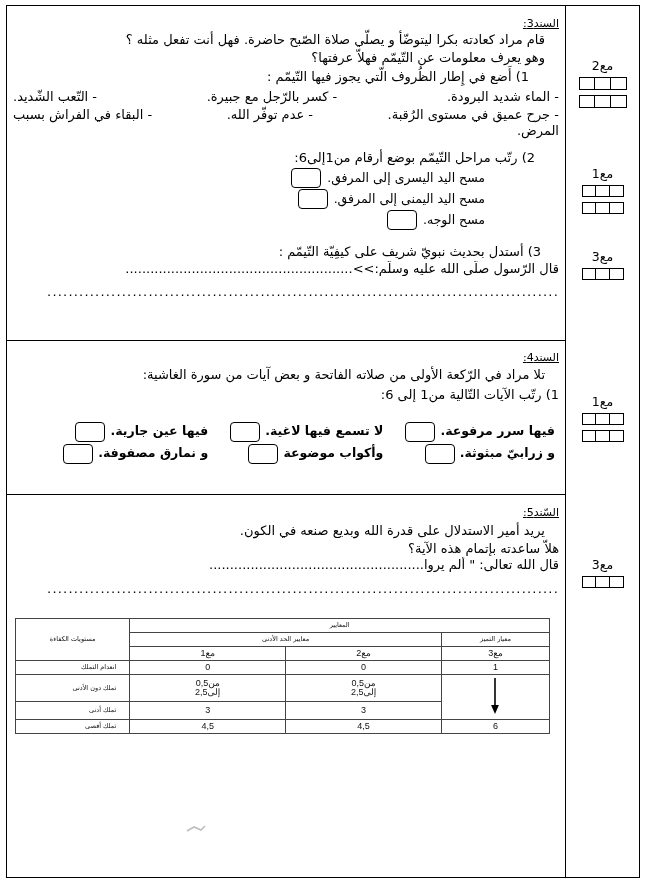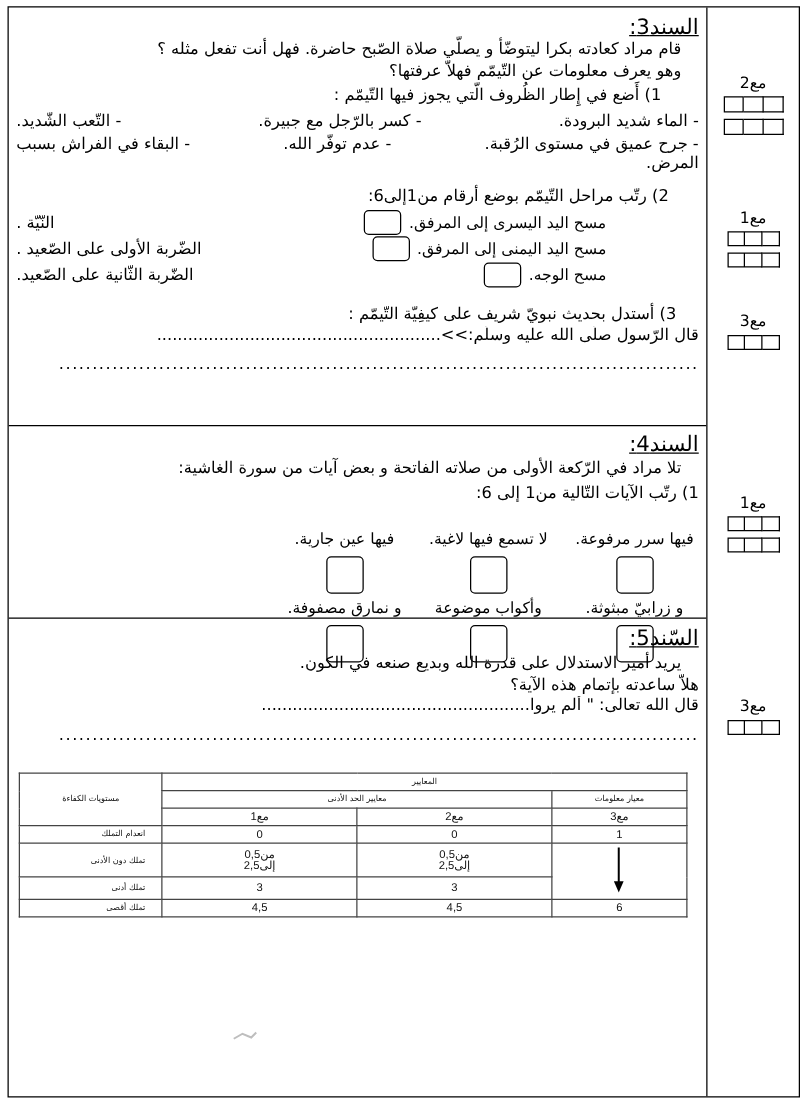--- a/index.html
+++ b/index.html
@@ -83,21 +83,21 @@
     text-align: right;
     box-sizing: border-box;
   }
   .sep {
     position: absolute;
     left: 0;
     right: 0;
     border-top: 1px solid #000;
   }
   .heading {
-    font-size: 17px;
+    font-size: 11px;
     text-decoration: underline;
     display: inline-block;
     line-height: 16px;
   }
   .ln {
     font-size: 13px;
     line-height: 17.5px;
     white-space: nowrap;
   }
   .indent { padding-right: 14px; }
@@ -140,23 +140,23 @@
     justify-content: flex-start;
     gap: 22px;
   }
   .ayat-col {
     display: flex;
     flex-direction: column;
     gap: 2px;
   }
   .ayat-item {
     display: flex;
-    flex-direction: column;
-    align-items: center;
+    flex-direction: row;
     gap: 5px;
+    font-weight: bold;
   }
   .ayat-item .otext {
     font-size: 12.5px;
     line-height: 18px;
     white-space: nowrap;
   }
 
   
   .grid-wrap {
     position: absolute;
@@ -321,25 +321,20 @@
         <div class="order-row">
           <span class="otext">مسح اليد اليمنى إلى المرفق.</span>
           <span class="obox"></span>
         </div>
         <div class="order-row">
           <span class="otext">مسح الوجه.</span>
           <span class="obox"></span>
         </div>
       </div>
 
-      <div class="blk" style="top:162px; right:300px; left:6px; text-align:left;">
-        <div class="ln" style="line-height:21px;">النّيّة .</div>
-        <div class="ln" style="line-height:21px;">الضّربة الأولى على الصّعيد .</div>
-        <div class="ln" style="line-height:21px;">الضّربة الثّانية على الصّعيد.</div>
-      </div>
 
       <div class="blk" style="top:237px; right:6px; left:6px;">
         <div class="ln" style="padding-right:18px;">3) أستدل بحديث نبويّ شريف على كيفِيّة التّيمّم :</div>
         <div class="dots">قال الرّسول صلّى الله عليه وسلّم:&gt;&gt;.......................................................</div>
         <div class="dots" style="padding-top:8px;">................................................................................................</div>
       </div>
 
       <div class="sep" style="top:334px;"></div>
 
       <div class="blk" style="top:340px; right:6px; left:6px;">
@@ -416,21 +411,21 @@
               <col class="colB">
               <col class="colC">
               <col class="colD">
           </colgroup>
           <tbody>
             <tr>
               <td colspan="3">المعايير</td>
               <td rowspan="3">مستويات الكفاءة</td>
             </tr>
             <tr>
-              <td>معيار معلومات</td>
+              <td>معيار التميز</td>
               <td colspan="2">معايير الحد الأدنى</td>
             </tr>
             <tr>
               <td class="num">مع3</td>
               <td class="num">مع2</td>
               <td class="num">مع1</td>
             </tr>
 
             <tr>
               <td class="num">1</td>

